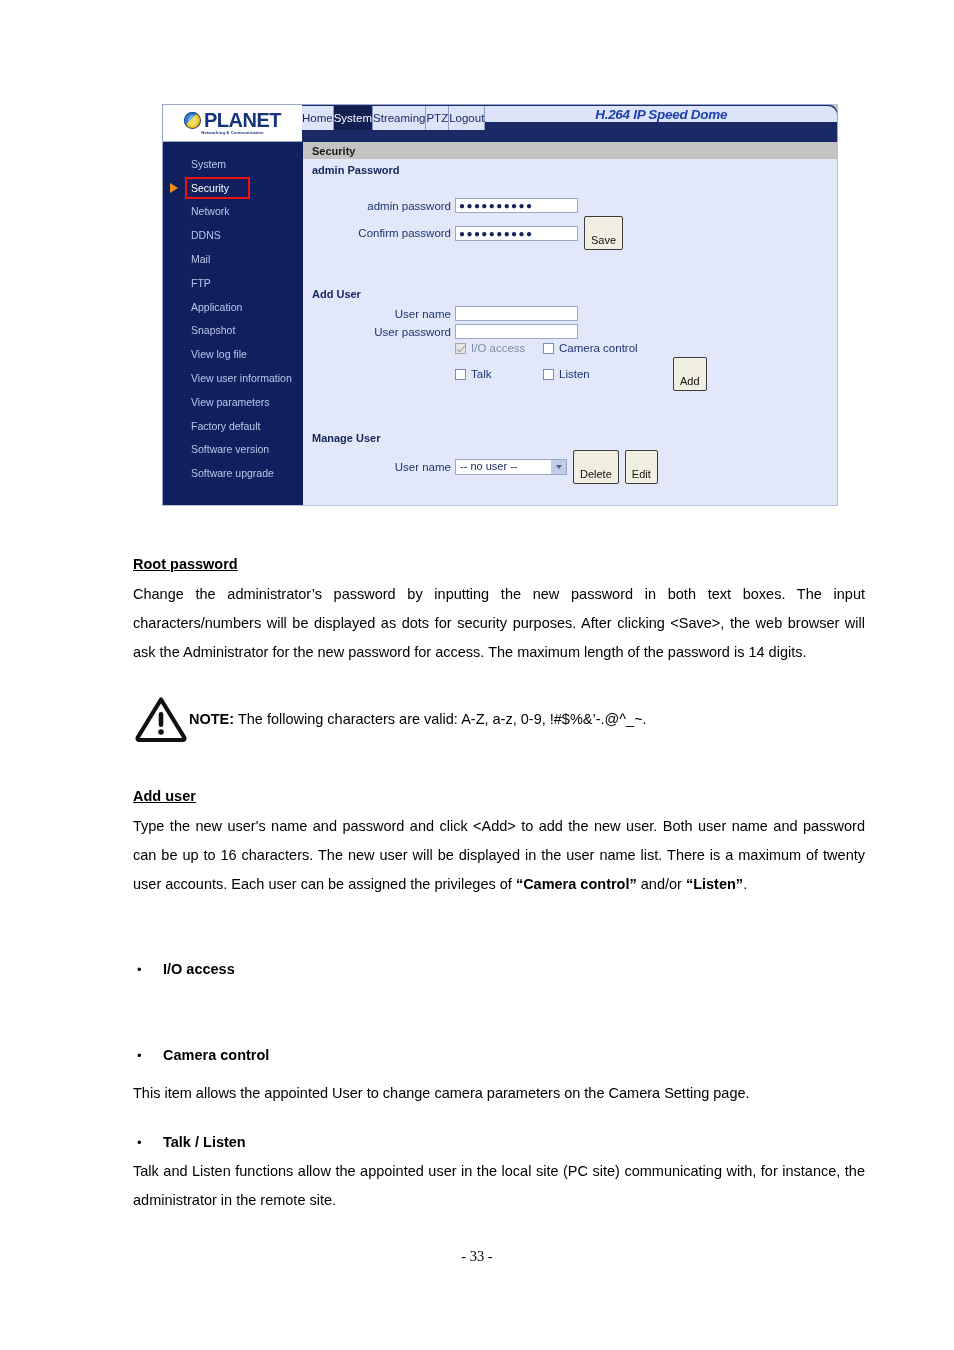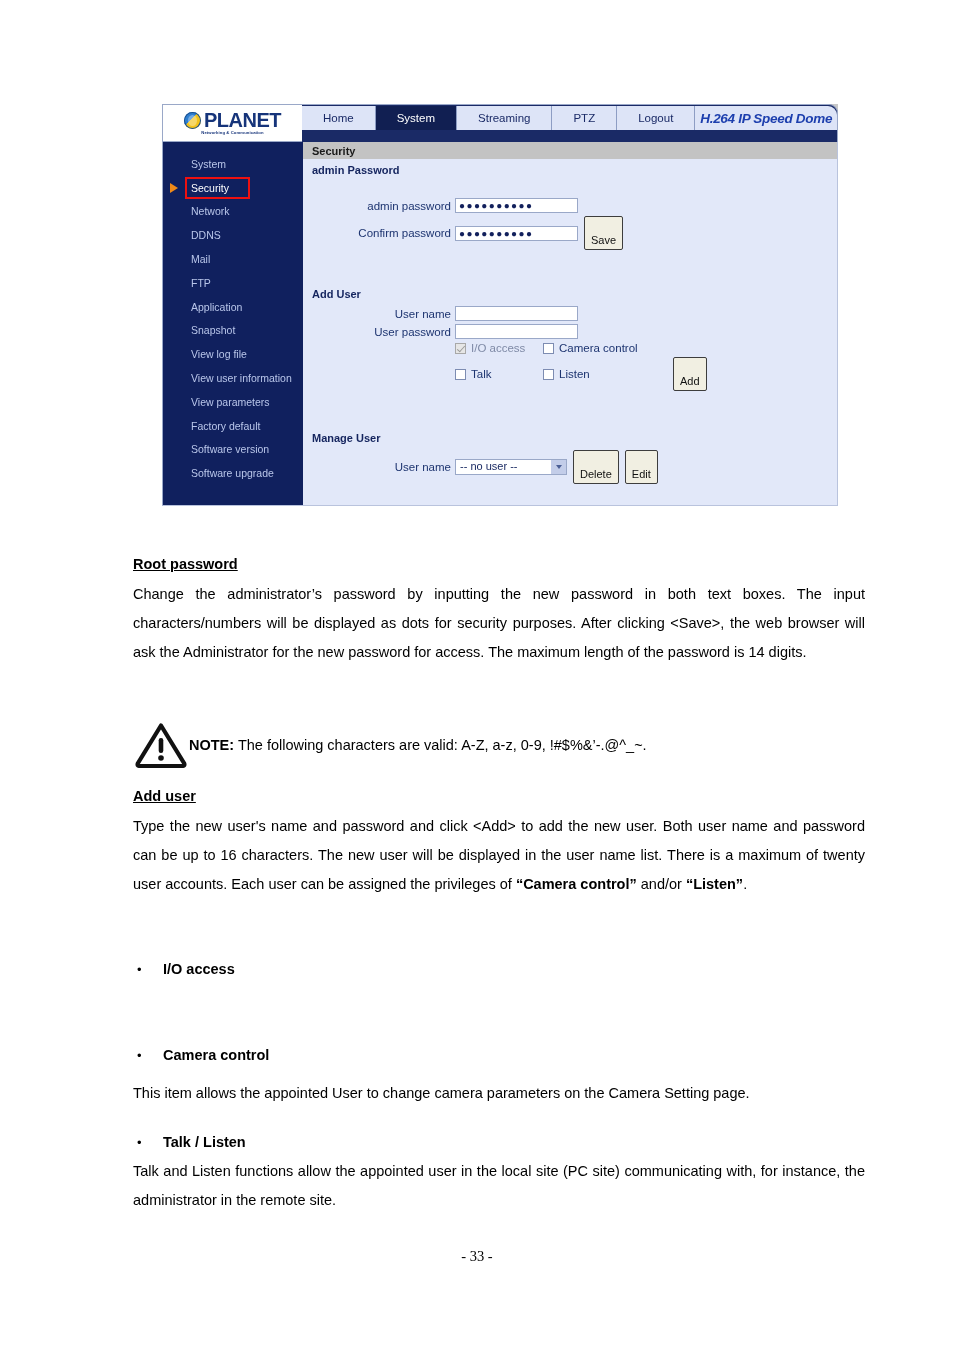--- a/index.html
+++ b/index.html
@@ -93,21 +93,21 @@
     display: flex;
     align-items: stretch;
     background: #1a2a66;
     border-top: 1px solid #9aa8c8;
     border-right: 1px solid #9aa8c8;
     position: relative;
     border-top-right-radius: 9px;
     overflow: hidden;
   }
   .nav-tab {
-    padding: 0 21px;
+    padding: 0 0;
     display: flex;
     align-items: center;
     font-size: 11.5px;
     color: #1a2a66;
     background: #dde4f7;
     border-right: 1px solid #8d9dc4;
     height: 24px;
     align-self: flex-start;
     margin-top: 1px;
     white-space: nowrap;
@@ -115,21 +115,21 @@
   .nav-tab.active {
     background: #111f52;
     color: #ffffff;
   }
   .nav-brand {
     flex: 1;
     display: flex;
     align-items: center;
     justify-content: center;
     background: #dde4f7;
-    height: 24px;
+    height: 16px;
     align-self: flex-start;
     margin-top: 1px;
     font-size: 13.5px;
     font-weight: bold;
     font-style: italic;
     color: #1d3fae;
     letter-spacing: -0.3px;
     border-top-right-radius: 9px;
   }
 
@@ -535,21 +535,21 @@
 
     </div>
   </div>
 </div>
 
 <div class="doc" style="top:556px">
   <p class="h-underline">Root password</p>
   <p class="para" style="margin-top:8px">Change the administrator’s password by inputting the new password in both text boxes. The input characters/numbers will be displayed as dots for security purposes. After clicking &lt;Save&gt;, the web browser will ask the Administrator for the new password for access. The maximum length of the password is 14 digits.</p>
 </div>
 
-<div class="doc" style="top:722px">
+<div class="doc" style="top:696px">
   <div class="note-block">
     <div class="note-icon">
       <svg width="52" height="46" viewBox="0 0 52 46" aria-hidden="true">
         <path d="M26 3.5 L49 41 Q50.5 44 47 44 L5 44 Q1.5 44 3 41 Z" fill="none" stroke="#111" stroke-width="4.2" stroke-linejoin="round"></path>
         <rect x="23.7" y="16" width="4.6" height="15" rx="2.2" fill="#111"></rect>
         <circle cx="26" cy="36" r="2.8" fill="#111"></circle>
       </svg>
     </div>
     <div class="note-text"><b>NOTE:</b><span> The following characters are valid: A-Z, a-z, 0-9, !#$%&amp;’-.@^_~.</span></div>
   </div>

